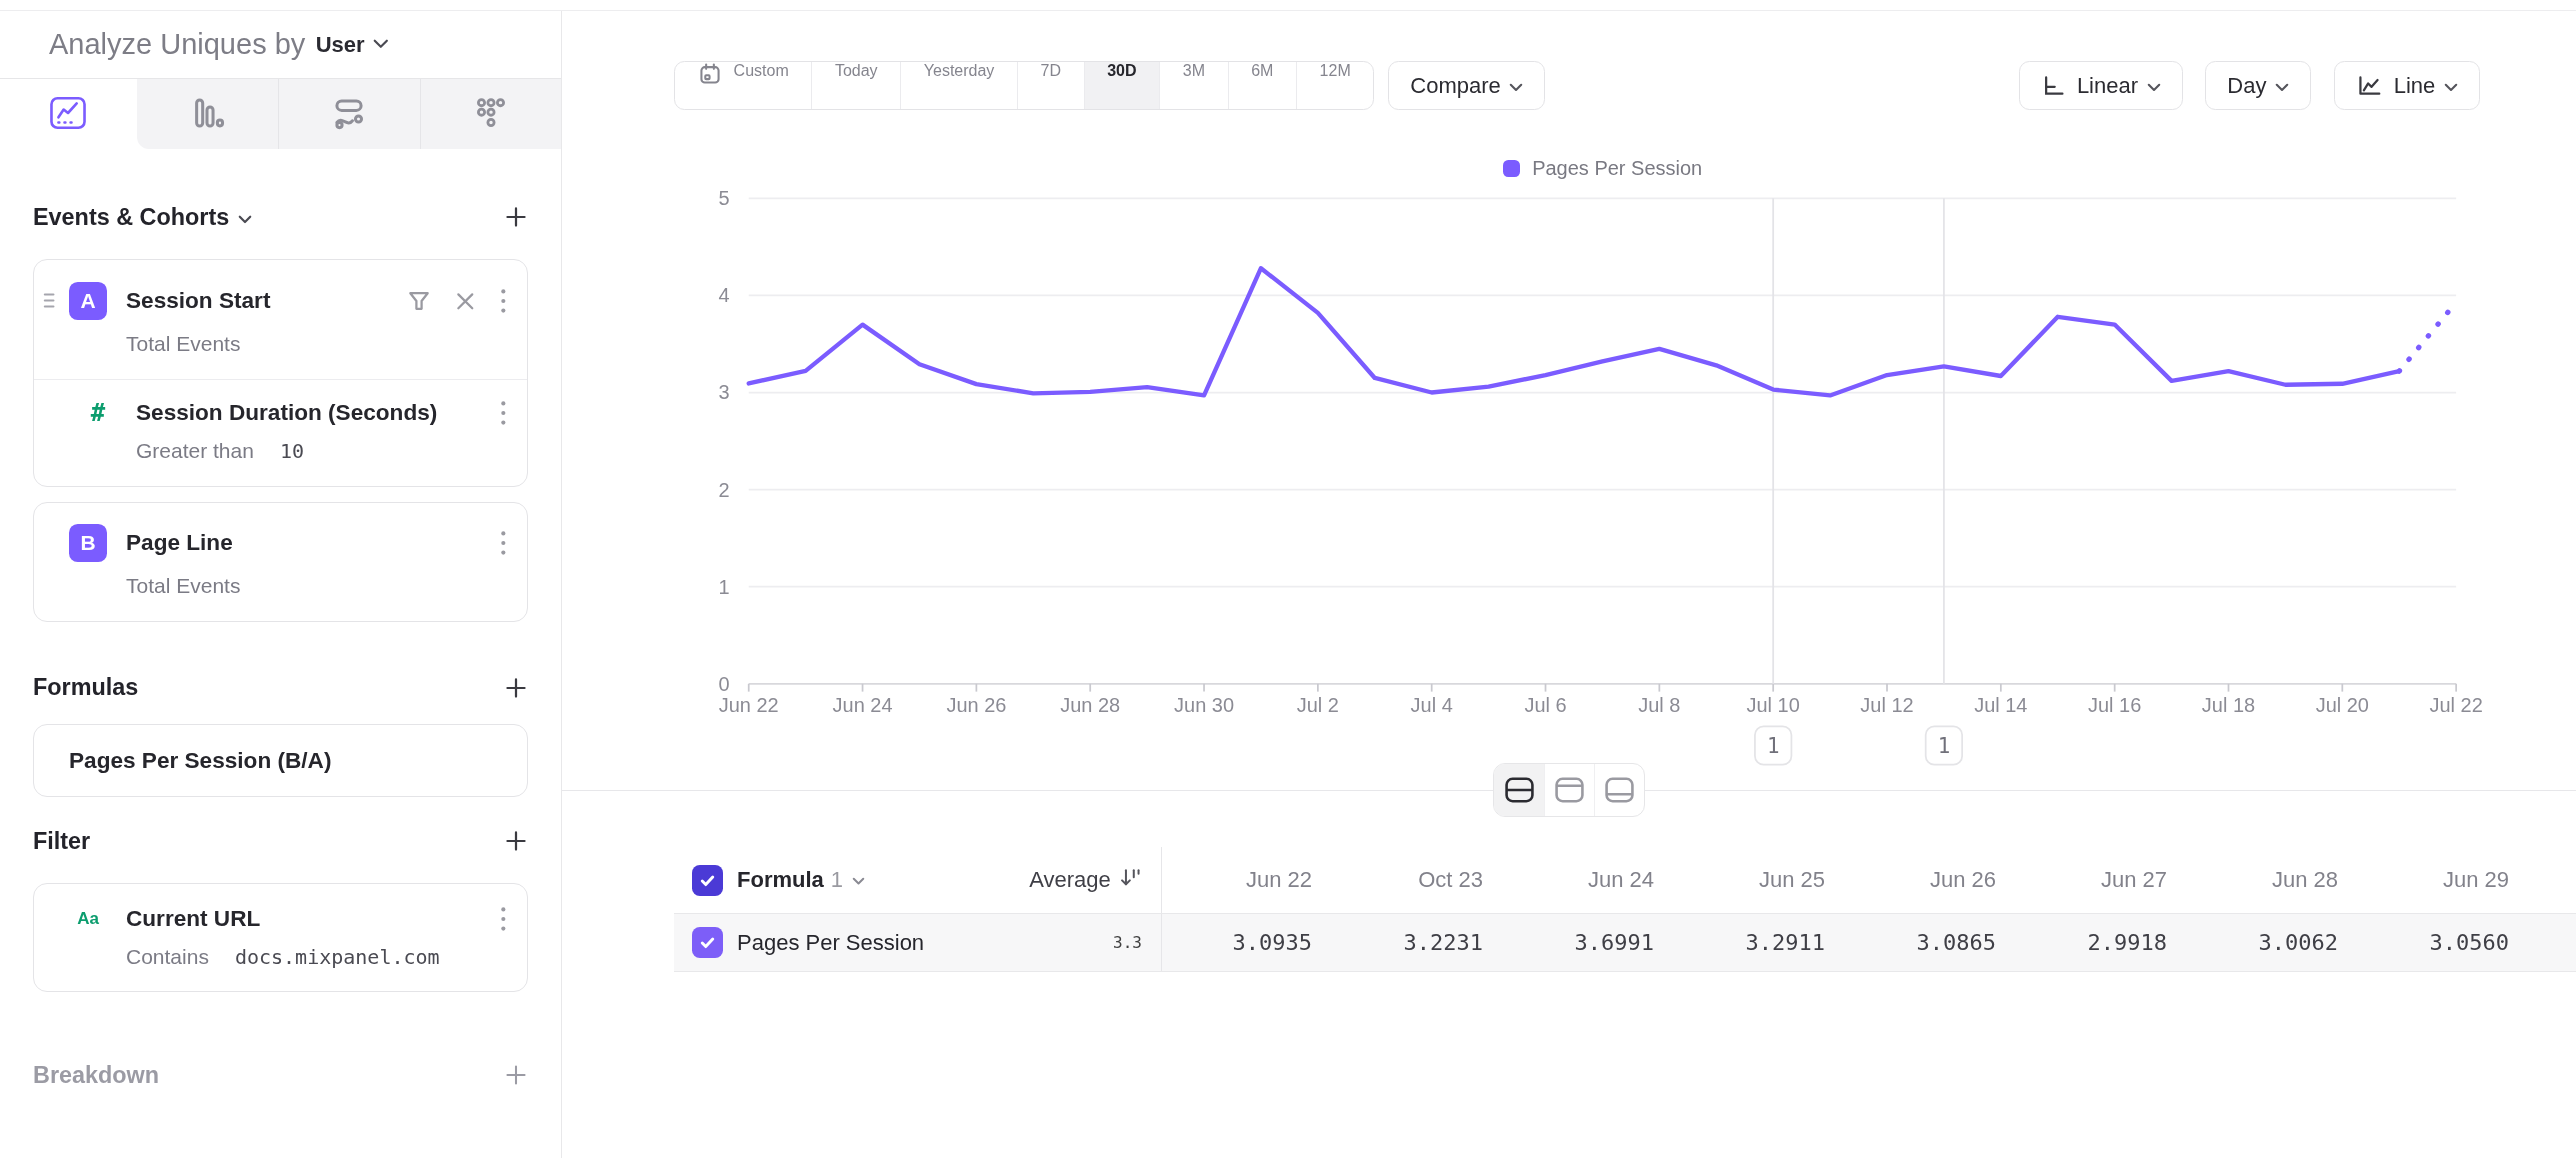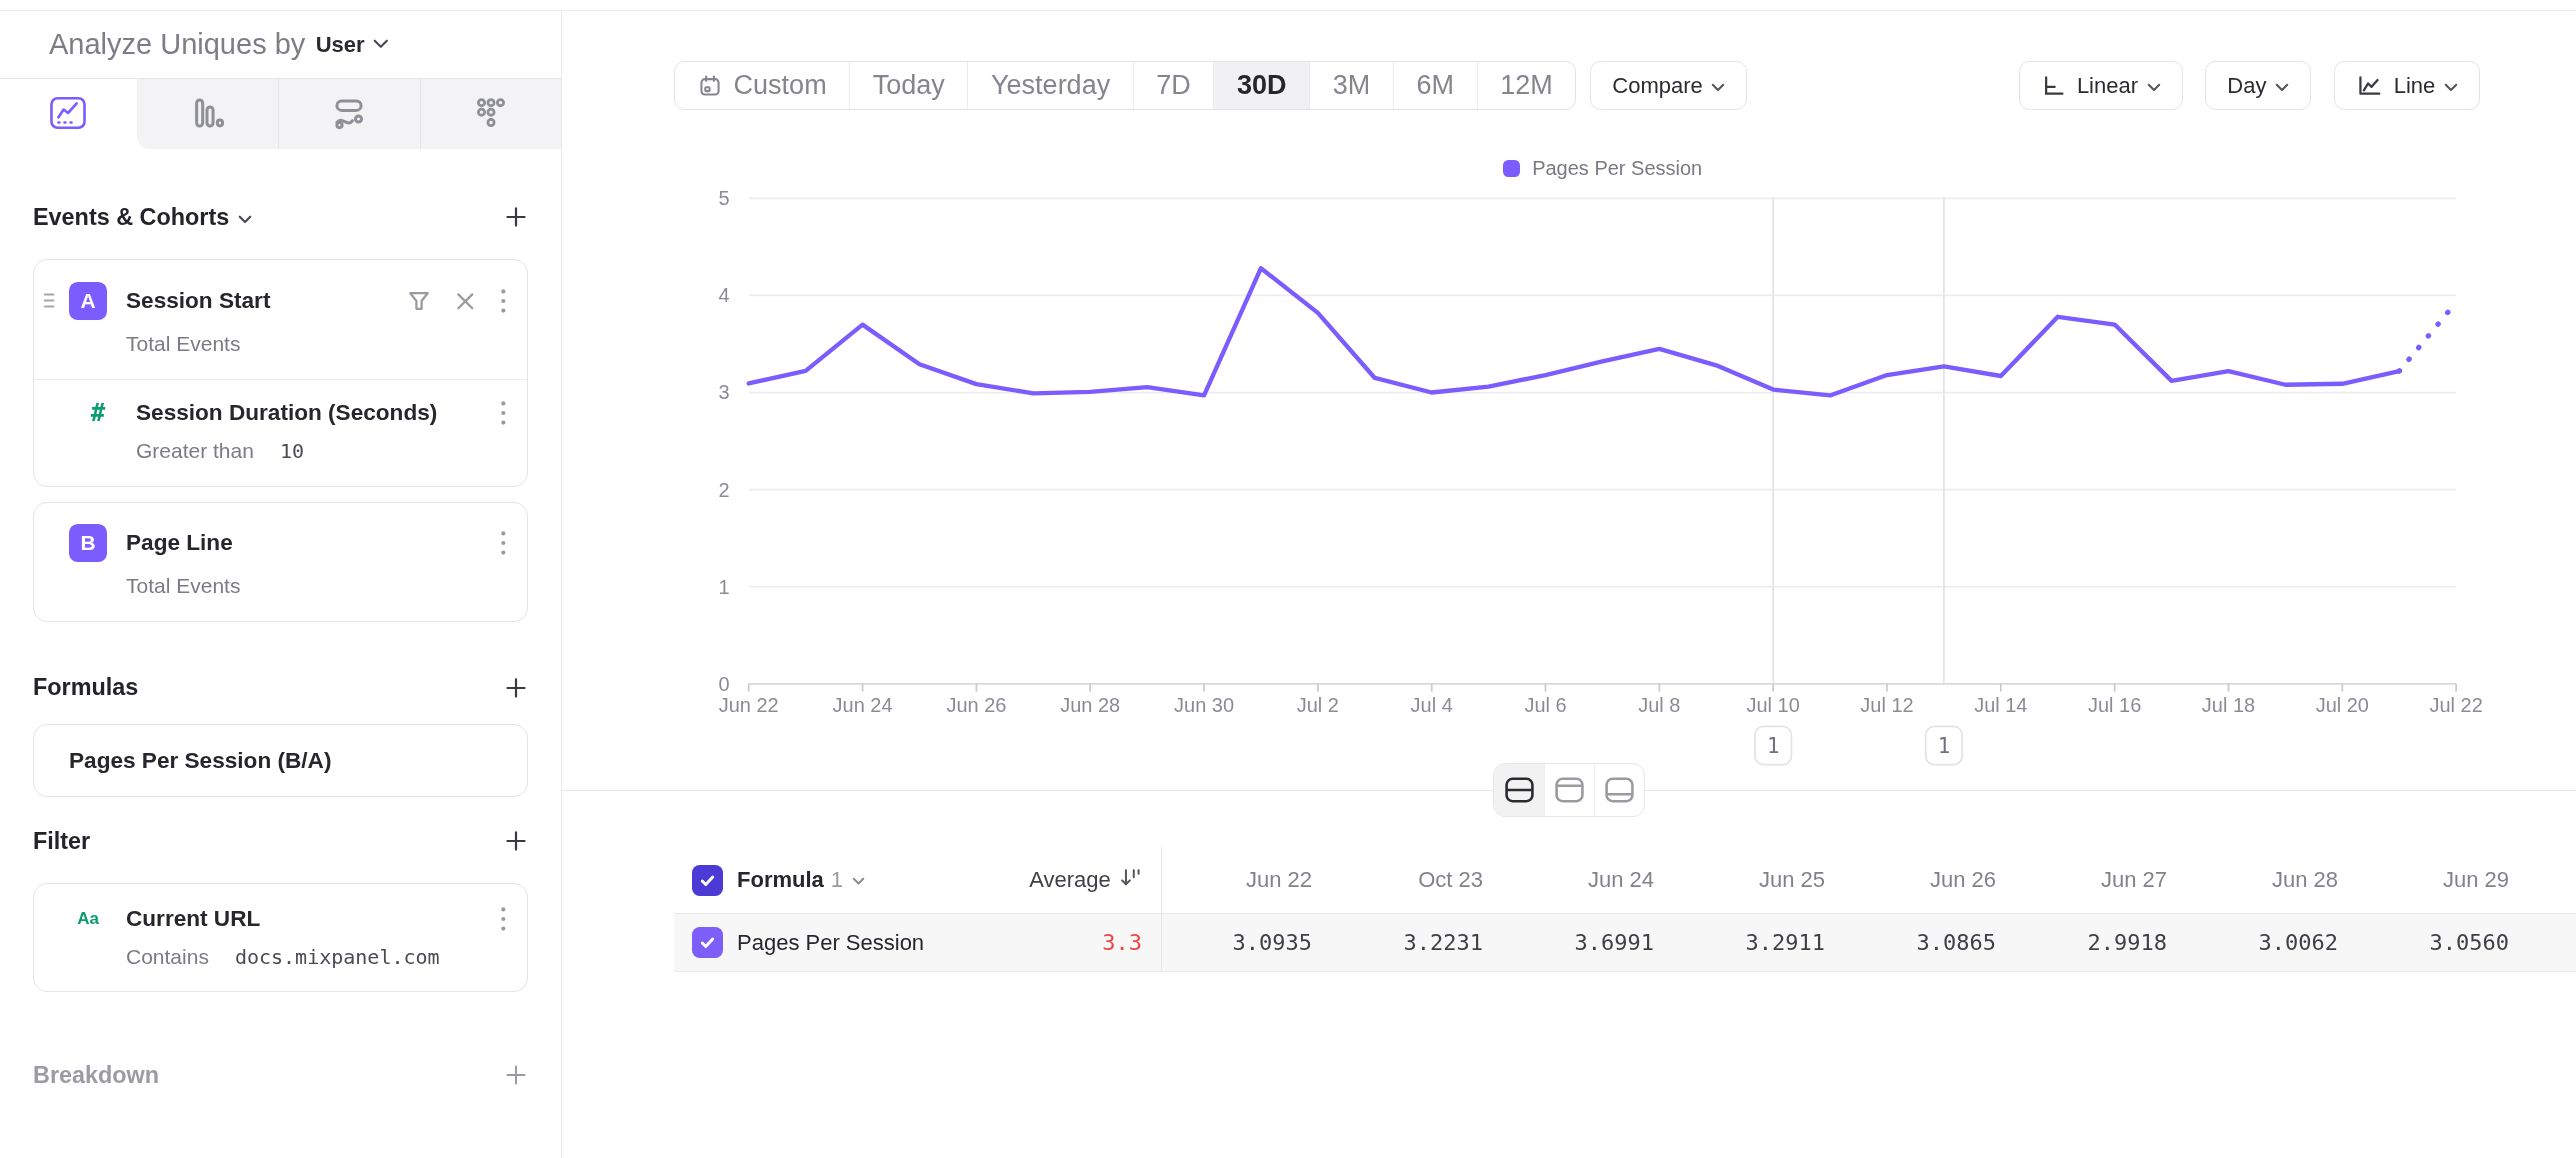--- a/index.html
+++ b/index.html
@@ -42,21 +42,21 @@
   .opline { display:flex; align-items:center; gap:26px; }
   .opline .op { color:#7b7b85; }
   .opline .v { color:#4a4a52; font-size:20px; }
   .single-card { display:flex; align-items:center; height:73px; padding-left:35px; font-size:22.6px; font-weight:700; color:#26262c; }
 
   
   .main { position:absolute; top:11.3px; left:562px; width:2014px; height:1147px; background:#fff; }
 
   .toolbar { position:absolute; top:50px; left:112px; right:96px; height:49px; display:flex; align-items:center; }
   .seg-group { display:flex; align-items:stretch; height:49px; border:0.9px solid #e3e3e6; border-radius:10.4px; overflow:hidden; background:#fff; }
-  .seg { display:flex; align-items:center; padding:0 22.6px; font-size:27px; color:#85858e; border-left:0.9px solid #ebebee; cursor:pointer; white-space:nowrap; }
+  .seg { display:flex; align-items:flex-start; padding:0 22.6px; font-size:16px; color:#85858e; border-left:0.9px solid #ebebee; cursor:pointer; white-space:nowrap; }
   .seg:first-child { border-left:none; }
   .seg.active { background:#f1f1f3; color:#26262c; font-weight:700; }
   .seg .cal { margin-right:12px; display:flex; }
   .btn { display:flex; align-items:center; height:49px; border:0.9px solid #e3e3e6; border-radius:10.4px; background:#fff;
     padding:0 21px; font-size:22px; color:#2b2b31; font-weight:500; cursor:pointer; white-space:nowrap; }
   .btn .bicon { margin-right:12px; display:flex; }
   .ml16 { margin-left:14px; } .ml26 { margin-left:22.6px; }
   .spacer { flex:1 1 auto; }
 
   .legend { position:absolute; top:146px; left:187px; width:1707px; display:flex; justify-content:center; align-items:center; gap:12px; }
@@ -88,21 +88,21 @@
   .t-head { height:66px; }
   .t-data { height:59px; background:#f7f7f8; border-top:0.9px solid #e8e8ea; border-bottom:0.9px solid #e8e8ea; }
   .t-frozen { width:488px; flex:0 0 auto; display:flex; align-items:center; padding-left:18px; align-self:stretch; border-right:1.7px solid #e6e6e9; }
   .cbx { width:31px; height:31px; border-radius:7.8px; display:flex; align-items:center; justify-content:center; flex:0 0 auto; cursor:pointer; }
   .cbx.indigo { background:#4b3ad6; }
   .cbx.purple { background:#7d5ef8; }
   .t-series { margin-left:14px; font-size:22px; font-weight:700; color:#26262c; }
   .t-series-num { margin-left:7px; font-size:22px; color:#9a9aa1; }
   .t-avg { margin-left:auto; padding-right:19px; display:flex; align-items:center; gap:8.7px; font-size:22px; color:#3f3f46; font-weight:500; }
   .t-name { margin-left:14px; font-size:22px; color:#26262c; }
-  .t-avg-val { margin-left:auto; padding-right:19px; font-size:22px; color:#ef4444; }
+  .t-avg-val { margin-left:auto; padding-right:19px; font-size:16px; color:#404040; }
   .t-cols { display:flex; flex:0 0 auto; }
   .t-cell { width:171px; text-align:right; padding-right:21px; font-size:22px; }
   .t-cell.hd { color:#82828b; font-weight:500; }
   .t-cell.num { color:#3f3f46; }
 </style>
 </head>
 <body>
 
 <div class="app">
   <div class="top-hairline"></div>

